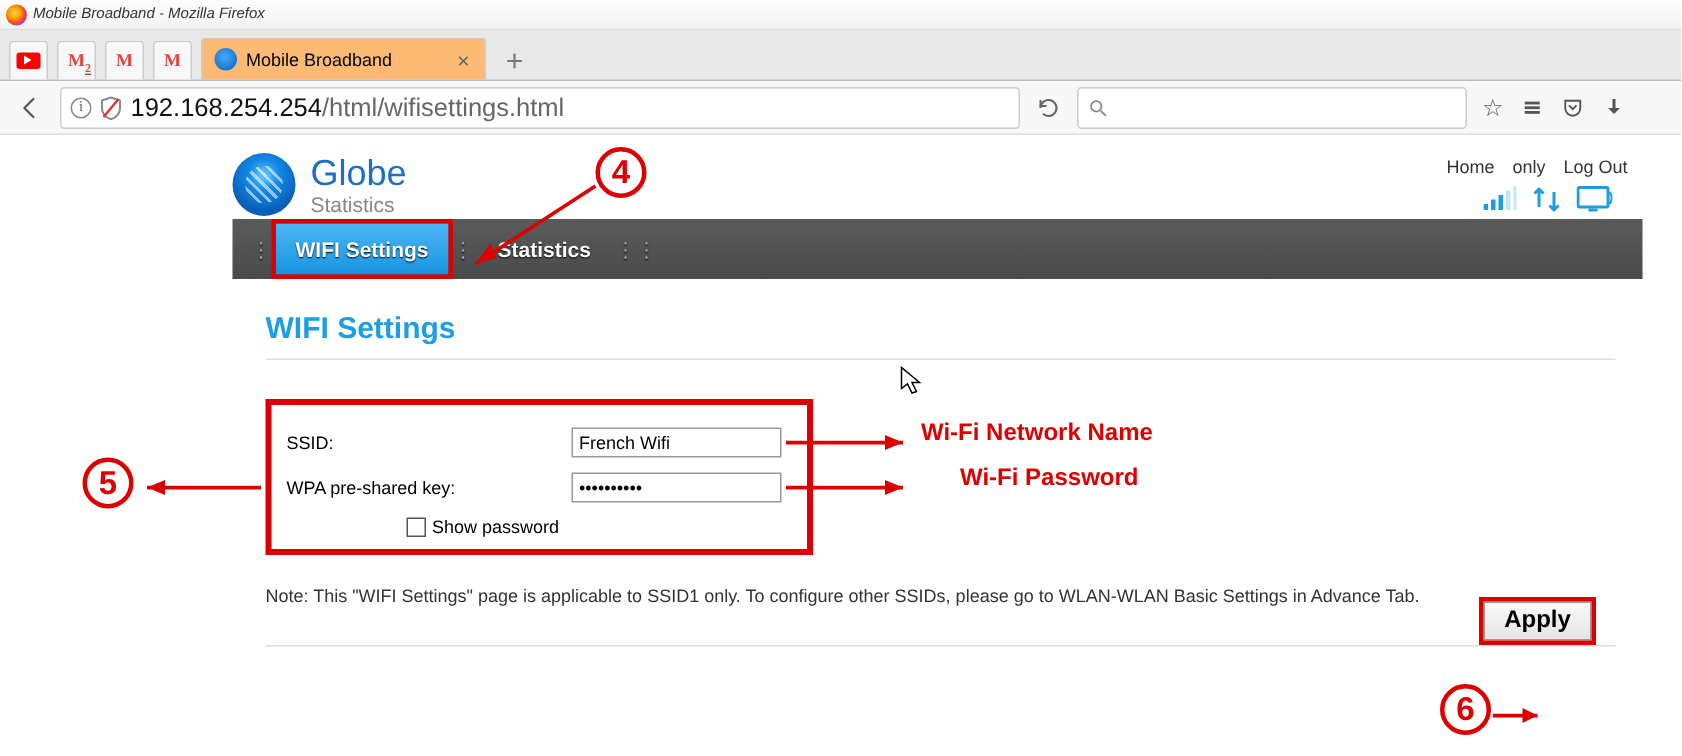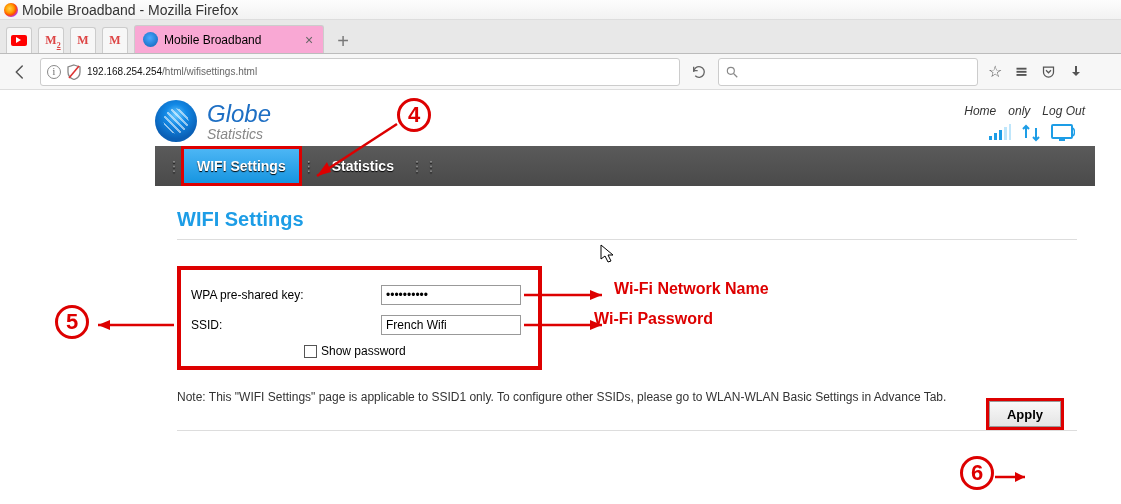--- a/index.html
+++ b/index.html
@@ -21,21 +21,21 @@
     border-bottom: 1px solid #ddd;
     display: flex;
     align-items: center;
     padding-left: 4px;
     gap: 4px;
   }
   .firefox-icon {
     width: 14px; height: 14px; border-radius: 7px;
     background: radial-gradient(circle at 40% 40%, #ffd24a 0%, #ff9b00 35%, #ff4e00 55%, #b331ff 75%, #4a7dff 100%);
   }
-  .window-title { font-size: 14px; color:#333; }
+  .window-title { font-size: 10px; color:#333;font-style:italic; }
 
   
   .tabstrip {
     height: 34px;
     background: #e8e8e8;
     display:flex;
     align-items:flex-end;
     padding: 0 0 0 6px;
     gap:6px;
     border-bottom:1px solid #bcbcbc;
@@ -43,21 +43,21 @@
   .pinned-tab {
     width:26px; height:26px; border-radius:3px 3px 0 0;
     background:#f7f7f7; border:1px solid #ccc; border-bottom:none;
     display:flex; align-items:center; justify-content:center;
   }
   .yt-icon{ width:16px; height:11px; background:#f00; border-radius:2px; position:relative;}
   .yt-icon::after{content:""; position:absolute; left:5px; top:2px; border-left:5px solid #fff; border-top:3.5px solid transparent; border-bottom:3.5px solid transparent;}
   .gmail-icon{ font-weight:bold; font-size:12px; color:#d44; font-family: "Times New Roman", serif; position:relative;}
   .gmail-sub{ position:absolute; font-size:8px; bottom:-2px; right:-4px; color:#d44; text-decoration:underline; }
   .active-tab{
-    height:28px; background:#f9a8d4; border:1px solid #ccc; border-bottom:none;
+    height:28px; background:#fdba74; border:1px solid #ccc; border-bottom:none;
     border-radius:3px 3px 0 0; display:flex; align-items:center; padding:0 26px 0 8px; gap:6px; position:relative; min-width:190px;
   }
   .globe-favicon{ width:15px; height:15px; border-radius:50%;
     background: radial-gradient(circle at 45% 40%, #4aa8ff, #0a5fb5); position:relative;}
   .tab-close{ position:absolute; right:6px; top:6px; width:16px; height:16px; border-radius:2px; display:flex; align-items:center; justify-content:center; color:#666; font-size:14px; line-height:1; }
   .new-tab{ width:26px; height:24px; display:flex; align-items:center; justify-content:center; color:#777; font-size:20px; }
 
   
   .toolbar {
     height: 36px;
@@ -69,21 +69,21 @@
   .nav-back svg{width:18px;height:18px;}
   .urlbar{
     flex: 1 1 auto;
     height:28px; background:#fff; border:1px solid #ccc; border-radius:3px;
     display:flex; align-items:center; padding:0 6px; gap:6px;
     max-width: 640px;
   }
   .info-i{ width:14px; height:14px; border:1px solid #888; border-radius:50%; display:flex;align-items:center;justify-content:center; font-size:10px; font-family:serif; color:#666;}
   .shield-off{ position:relative; width:14px; height:16px;}
   .shield-off svg{position:absolute; inset:0;}
-  .url-text { font-size:10px; color:#666; display:flex; gap:0;}
+  .url-text { font-size:17px; color:#666; display:flex; gap:0;}
   .url-host { color:#111; }
   .reload-btn{ width:26px;height:26px; display:flex;align-items:center;justify-content:center; color:#666;}
   .searchbar{
     flex: 0 0 260px;
     height:28px; background:#fff; border:1px solid #ccc; border-radius:3px;
     display:flex; align-items:center; padding:0 6px; gap:6px; color:#888;
   }
   .searchbar input{ border:none; outline:none; flex:1; font-style:italic; color:#888; font-size:13px;}
   .tool-icons{ display:flex; gap:12px; padding:0 4px; align-items:center;}
   .tool-icons span, .tool-icons svg{ color:#555; }
@@ -95,21 +95,21 @@
     overflow:hidden;
     padding: 4px 0 0 0;
   }
   .page-inner{
     width: 940px;
     margin-left: 155px;
     position:relative;
   }
 
   
-  .header-row{ display:flex; align-items:flex-start; justify-content:space-between; padding:6px 10px 0 0;font-style:italic;}
+  .header-row{ display:flex; align-items:center; justify-content:space-between; padding:6px 10px 0 0;}
   .logo-block{ display:flex; align-items:center; gap:10px;}
   .globe-logo{ width:42px; height:42px; border-radius:50%;
     background: radial-gradient(circle at 50% 35%, #6acaff 0%, #1289e6 30%, #0a5fb5 70%);
     position:relative;}
   .globe-logo::after{content:""; position:absolute; inset:6px; border-radius:50%;
     background: repeating-linear-gradient(45deg, rgba(255,255,255,.55) 0 2px, transparent 2px 5px);
     mask: radial-gradient(circle at 50% 50%, #000 58%, transparent 60%);
     -webkit-mask: radial-gradient(circle at 50% 50%, #000 58%, transparent 60%);
   }
   .brand-text{ display:flex; flex-direction:column; }
@@ -144,32 +144,32 @@
 
   .form-area{
     border: 4px solid #d00;
     padding: 10px 10px 8px 10px;
     width: 365px;
     position:relative;
   }
   .form-row{ display:flex; align-items:center; height:30px; }
   .form-label{ width:190px; font-size:12px;}
   .form-input{ width:140px; height:20px; border:1px solid #999; padding:0 4px; font-size:12px;}
-  .checkbox-row{ display:flex; align-items:center; margin-left:113px; gap:4px; padding-top:4px;}
+  .checkbox-row{ display:flex; align-items:center; margin-left:80px; gap:4px; padding-top:4px;}
   .chk{ width:13px; height:13px; border:1px solid #555;}
 
   .note{ font-size:12px; color:#333; margin-top:20px; }
 
   .apply-btn{
     position:absolute; right:34px; bottom:4px;
     width:72px; height:26px;
     background: linear-gradient(#f9f9f9,#e4e4e4);
     border:1px solid #999;
     outline: 3px solid #d00;
-    font-size:13px; font-weight:bold;
+    font-size:16px; font-weight:bold;
     display:flex; align-items:center; justify-content:center;
     cursor:pointer;
   }
 
   
   .callout{ position:absolute; z-index:50; pointer-events:none;}
   .callout-circle{
     width:34px; height:34px; border:3px solid #d00; border-radius:50%;
     display:flex; align-items:center; justify-content:center;
     font-size:22px; font-weight:900; color:#d00; font-family: Arial Black, Arial, sans-serif;
@@ -309,26 +309,26 @@
       <span class="nav-sep">⋮</span>
       <span class="nav-sep">⋮</span>
     </div>
 
     <div class="content">
       <div class="heading">WIFI Settings</div>
       <hr class="hr">
 
       <div class="form-area">
         <div class="form-row">
+          <span class="form-label">SSID:</span>
+          <input class="form-input" value="French Wifi" style="">
+        </div>
+        <div class="form-row">
           <span class="form-label">WPA pre-shared key:</span>
           <input class="form-input" type="text" value="••••••••••" style="">
-        </div>
-        <div class="form-row">
-          <span class="form-label">SSID:</span>
-          <input class="form-input" value="French Wifi" style="">
         </div>
         <div class="checkbox-row">
           <span class="chk"></span>
           <span>Show password</span>
         </div>
       </div>
 
       <div class="note">Note: This "WIFI Settings" page is applicable to SSID1 only. To configure other SSIDs, please go to WLAN-WLAN Basic Settings in Advance Tab.</div>
 
       <hr class="hr2">
@@ -363,21 +363,21 @@
   <svg class="callout" style="left:524px; top:196px;" width="90" height="20">
     <line class="arrow-line" x1="0" y1="9" x2="78" y2="9"></line>
     <polygon class="arrow-head" points="78,9 66,4 66,14"></polygon>
   </svg>
   <div class="callout callout-text" style="left:614px; top:190px;">Wi-Fi Network Name</div>
 
   <svg class="callout" style="left:524px; top:226px;" width="90" height="20">
     <line class="arrow-line" x1="0" y1="9" x2="78" y2="9"></line>
     <polygon class="arrow-head" points="78,9 66,4 66,14"></polygon>
   </svg>
-  <div class="callout callout-text" style="left:594px; top:220px;">Wi-Fi Password</div>
+  <div class="callout callout-text" style="left:640px; top:220px;">Wi-Fi Password</div>
 
   <div class="callout" style="left:960px; top:366px;">
     <div class="callout-circle">
       <span>6</span>
     </div>
   </div>
   <svg class="callout" style="left:995px; top:378px;" width="40" height="20">
     <line class="arrow-line" x1="0" y1="9" x2="30" y2="9"></line>
     <polygon class="arrow-head" points="30,9 20,4 20,14"></polygon>
   </svg>

